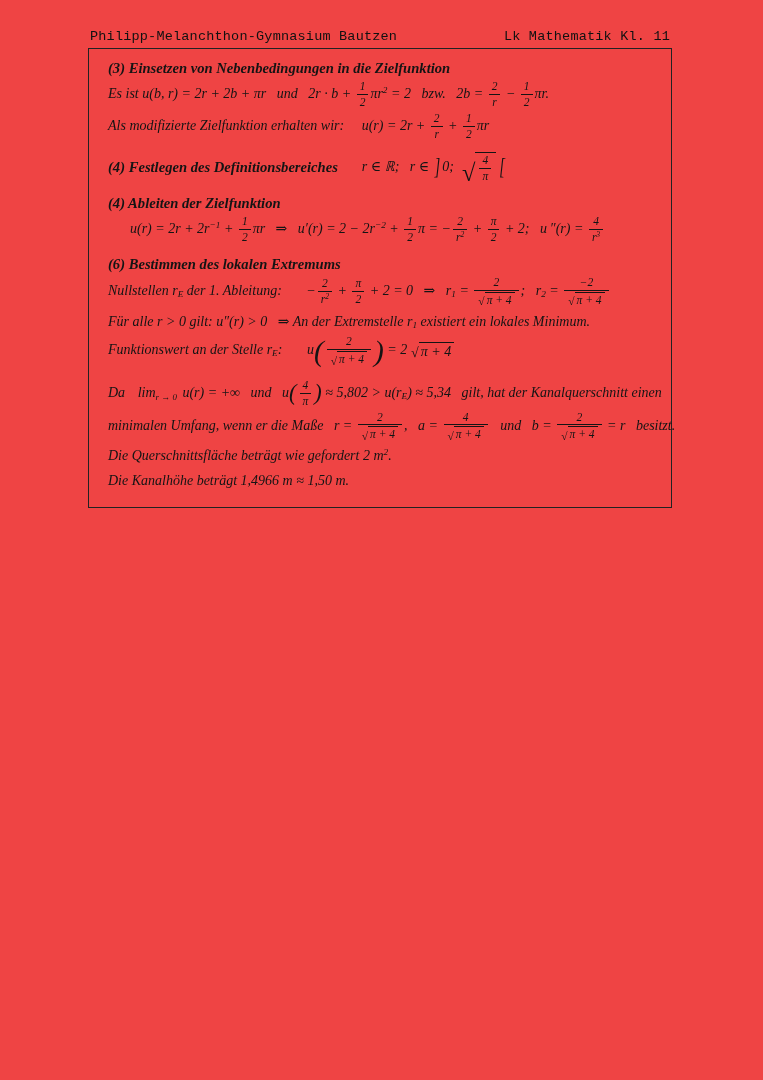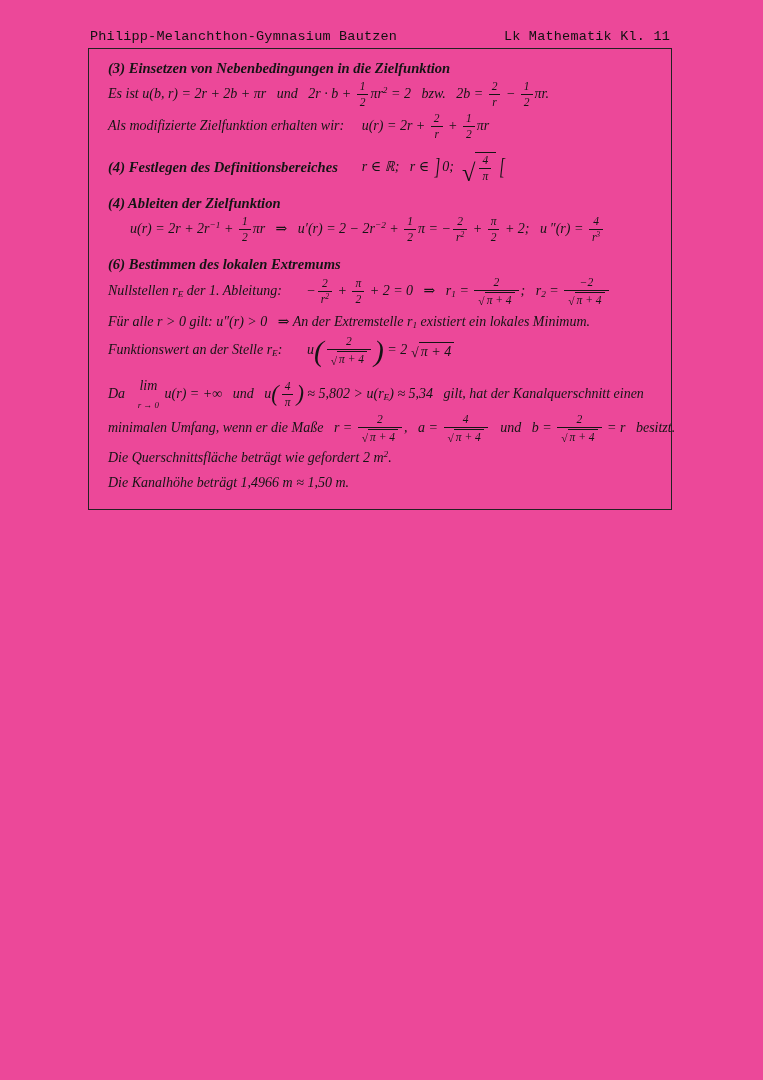--- a/index.html
+++ b/index.html
@@ -1,20 +1,20 @@
 <!DOCTYPE html>
 <html><head>
 <meta charset="utf-8">
 <style>
   * { margin:0; padding:0; box-sizing:border-box; }
   html,body { background:#ffffff; }
   .sheet {
     position:relative;
     width:763px; height:1080px;
-    background:#ec4899;
+    background:#ef4444;
     overflow:hidden;
   }
   .doc {
     position:absolute; top:29px; left:88px; width:584px;
     color:#1a1a1a;
   }
   .page-header {
     display:flex; justify-content:space-between; align-items:baseline;
     font-family:"Liberation Mono","DejaVu Sans Mono",monospace;
     font-size:13.5px; letter-spacing:0.2px;
@@ -63,21 +63,21 @@
   }
   .sqrt { display:inline-flex; align-items:flex-end; vertical-align:middle; margin:0 1px; }
   .sqrt .rad { line-height:1.05; }
   .sqrt .sq-c { border-top:1px solid #141414; padding:1px 3px 0 2px; line-height:1.2; }
   .sqrt.tall .rad { font-size:1.75em; line-height:0.82; }
   .paren { display:inline-flex; align-items:center; vertical-align:middle; }
   .paren .bp { font-weight:300; line-height:0.9; font-size:1.6em; }
   .paren.tall .bp { font-size:2.1em; }
   .paren .pc { margin:0 1px; }
   .limstack {
-    display:inline-flex; flex-direction:column; align-items:center;
+    display:inline-flex; flex-direction:row; align-items:center;
     vertical-align:middle; line-height:1; margin:0 2px;
   }
   .limstack .lim-bot { font-size:0.64em; margin-top:8px; }
   .bigbr { display:inline-block; transform:scaleY(1.55); vertical-align:-1px; margin:0 2px; font-size:1.05em; }
 </style>
 </head>
 <body>
 
 <div class="sheet">
   <div class="doc">

